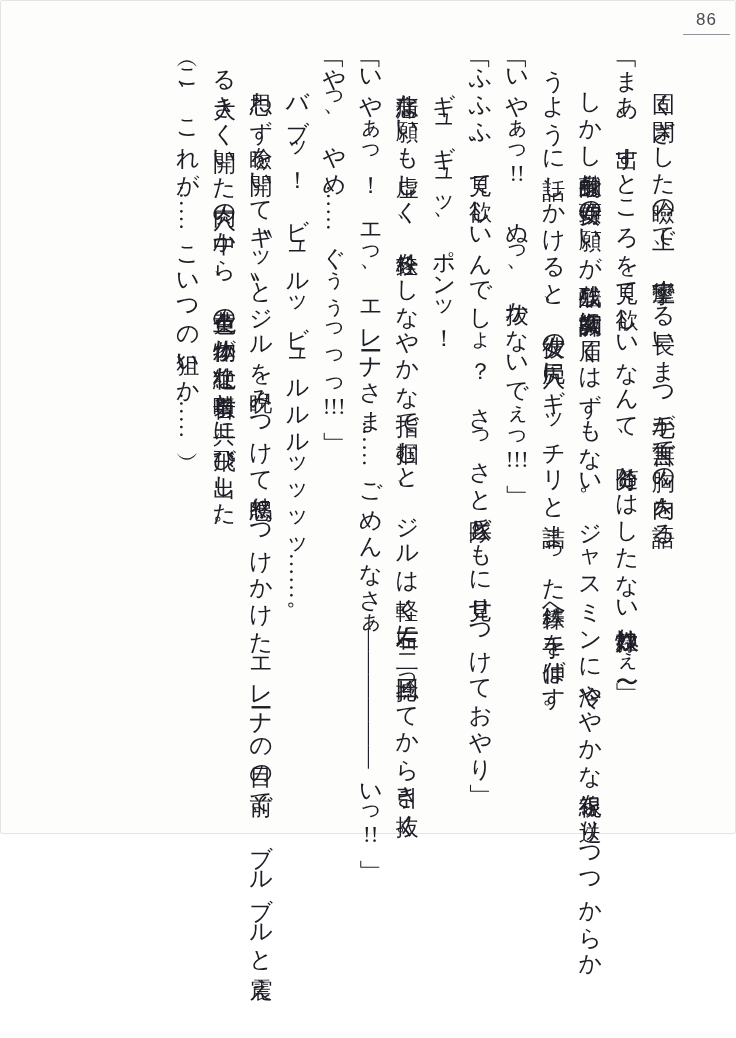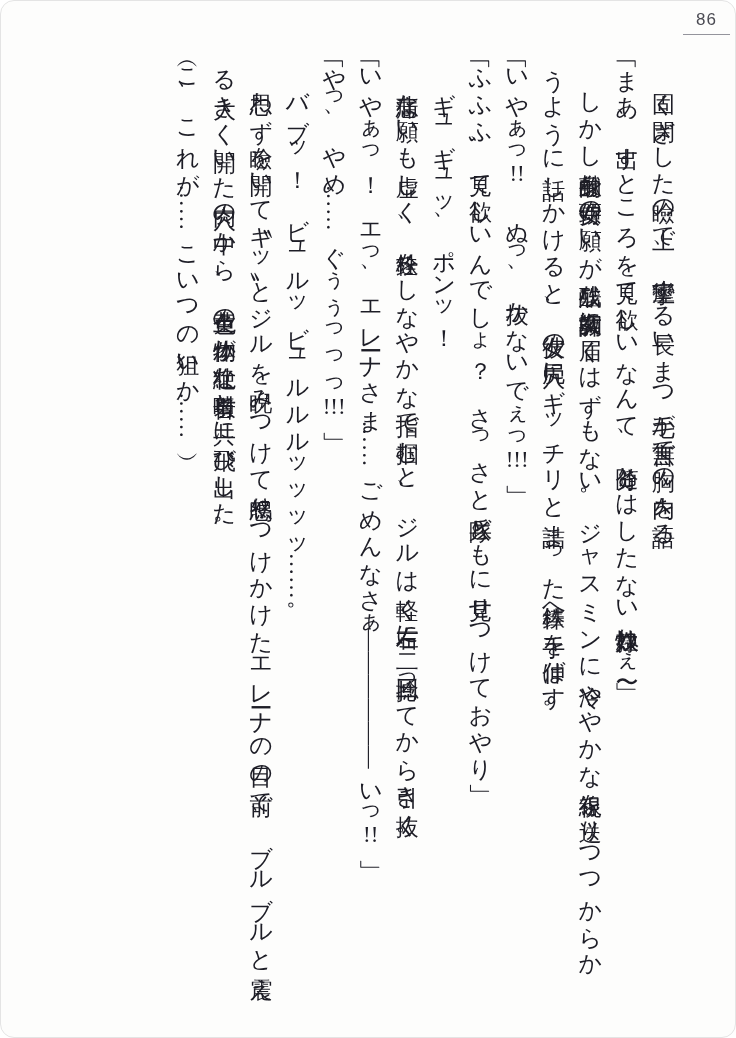--- a/index.html
+++ b/index.html
@@ -7,25 +7,25 @@
     padding: 0;
     width: 736px;
     height: 1038px;
     overflow: hidden;
     background: #ffffff;
   }
   .page {
     position: absolute;
     inset: 0;
     width: 736px;
-    height: 1038px;
+    height: 834px;
     box-sizing: border-box;
     background: #fdfdfc;
     border: 1px solid #e4e4e4;
-    border-radius: 14px;
+    border-radius: 2px;
   }
   .page-number {
     position: absolute;
     top: 9px;
     right: 5px;
     width: 47px;
     text-align: center;
     font-family: "Liberation Sans", "DejaVu Sans", sans-serif;
     font-size: 17px;
     letter-spacing: 1px;

